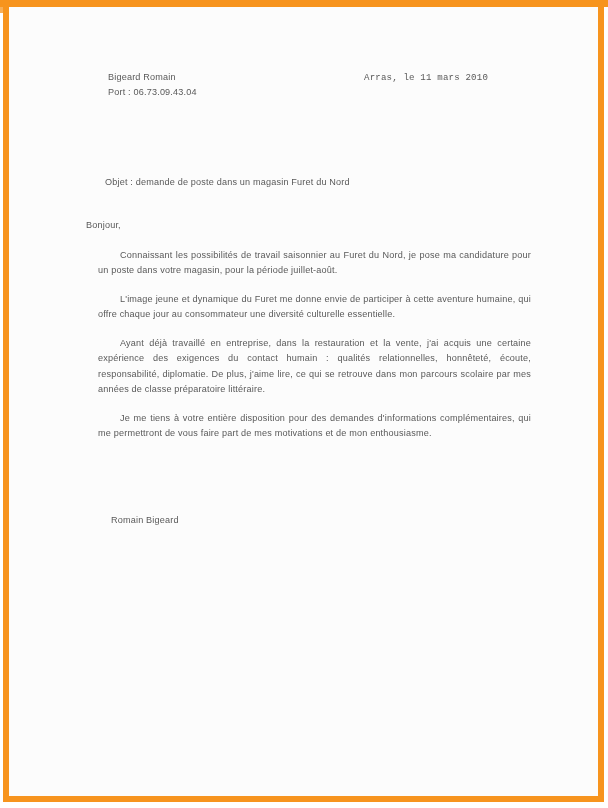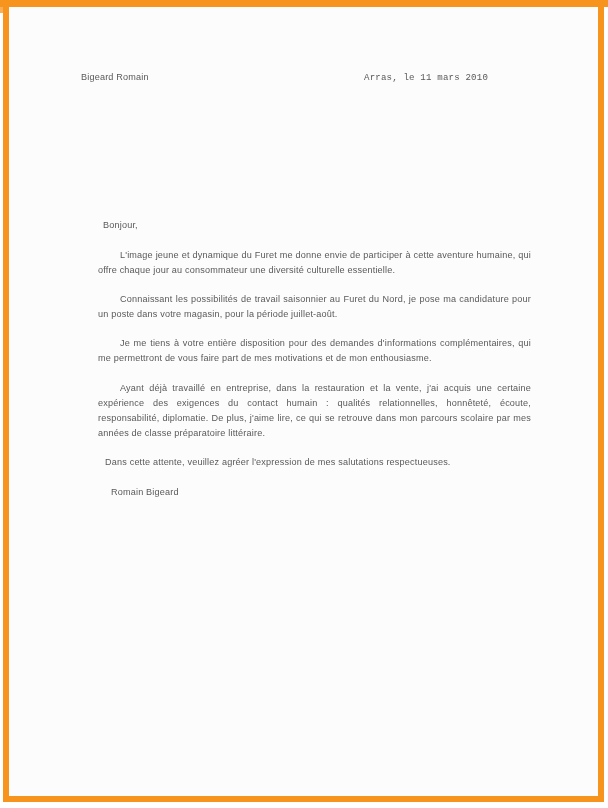--- a/index.html
+++ b/index.html
@@ -83,21 +83,21 @@
 
   
   .header-row {
     position: absolute;
     left: 0;
     top: 63px;
     width: 589px;
   }
   .sender-block {
     position: absolute;
-    left: 72px;
+    left: 99px;
     top: 0;
     width: 240px;
   }
   .sender-line {
     display: block;
     white-space: nowrap;
   }
   .date-line {
     position: absolute;
     left: 355px;
@@ -110,21 +110,21 @@
   .subject-line {
     position: absolute;
     left: 96px;
     top: 168px;
     white-space: nowrap;
   }
 
   
   .greeting {
     position: absolute;
-    left: 94px;
+    left: 77px;
     top: 211px;
     white-space: nowrap;
   }
 
   
   .body-block {
     position: absolute;
     left: 89px;
     top: 241px;
     width: 433px;
@@ -145,21 +145,21 @@
   .closing {
     position: absolute;
     left: 96px;
     top: 448px;
     width: 420px;
     text-align: left;
   }
   .signature {
     position: absolute;
     left: 102px;
-    top: 478px;
+    top: 506px;
     white-space: nowrap;
   }
 </style>
 </head>
 <body>
 
 <div class="scan-frame">
 
   <div class="border-band border-top"></div>
   <div class="border-band border-left"></div>
@@ -167,33 +167,34 @@
   <div class="border-band border-bottom"></div>
   <div class="corner-accent corner-tl"></div>
   <div class="corner-accent corner-br"></div>
 
   <div class="paper">
     <div class="letter">
 
       <div class="header-row">
         <div class="sender-block">
           <span class="sender-line">Bigeard Romain</span>
+          <span class="sender-line">Port : 06.73.09.43.04</span>
         </div>
         <div class="date-line">Arras, le 11 mars 2010</div>
       </div>
 
+      <div class="subject-line">Objet : demande de poste dans un magasin Furet du Nord</div>
 
       <div class="greeting">Bonjour,</div>
 
       <div class="body-block">
+        <p class="para">Connaissant les possibilités de travail saisonnier au Furet du Nord, je pose ma candidature pour un poste dans votre magasin, pour la période juillet-août.</p>
         <p class="para">L'image jeune et dynamique du Furet me donne envie de participer à cette aventure humaine, qui offre chaque jour au consommateur une diversité culturelle essentielle.</p>
-        <p class="para">Connaissant les possibilités de travail saisonnier au Furet du Nord, je pose ma candidature pour un poste dans votre magasin, pour la période juillet-août.</p>
+        <p class="para para-p3">Ayant déjà travaillé en entreprise, dans la restauration et la vente, j'ai acquis une certaine expérience des exigences du contact humain : qualités relationnelles, honnêteté, écoute, responsabilité, diplomatie. De plus, j'aime lire, ce qui se retrouve dans mon parcours scolaire par mes années de classe préparatoire littéraire.</p>
         <p class="para">Je me tiens à votre entière disposition pour des demandes d'informations complémentaires, qui me permettront de vous faire part de mes motivations et de mon enthousiasme.</p>
-        <p class="para para-p3">Ayant déjà travaillé en entreprise, dans la restauration et la vente, j'ai acquis une certaine expérience des exigences du contact humain : qualités relationnelles, honnêteté, écoute, responsabilité, diplomatie. De plus, j'aime lire, ce qui se retrouve dans mon parcours scolaire par mes années de classe préparatoire littéraire.</p>
       </div>
 
-      <div class="closing">Dans cette attente, veuillez agréer l'expression de mes salutations respectueuses.</div>
 
       <div class="signature">Romain Bigeard</div>
 
     </div>
   </div>
 </div>
 
 </body></html>

